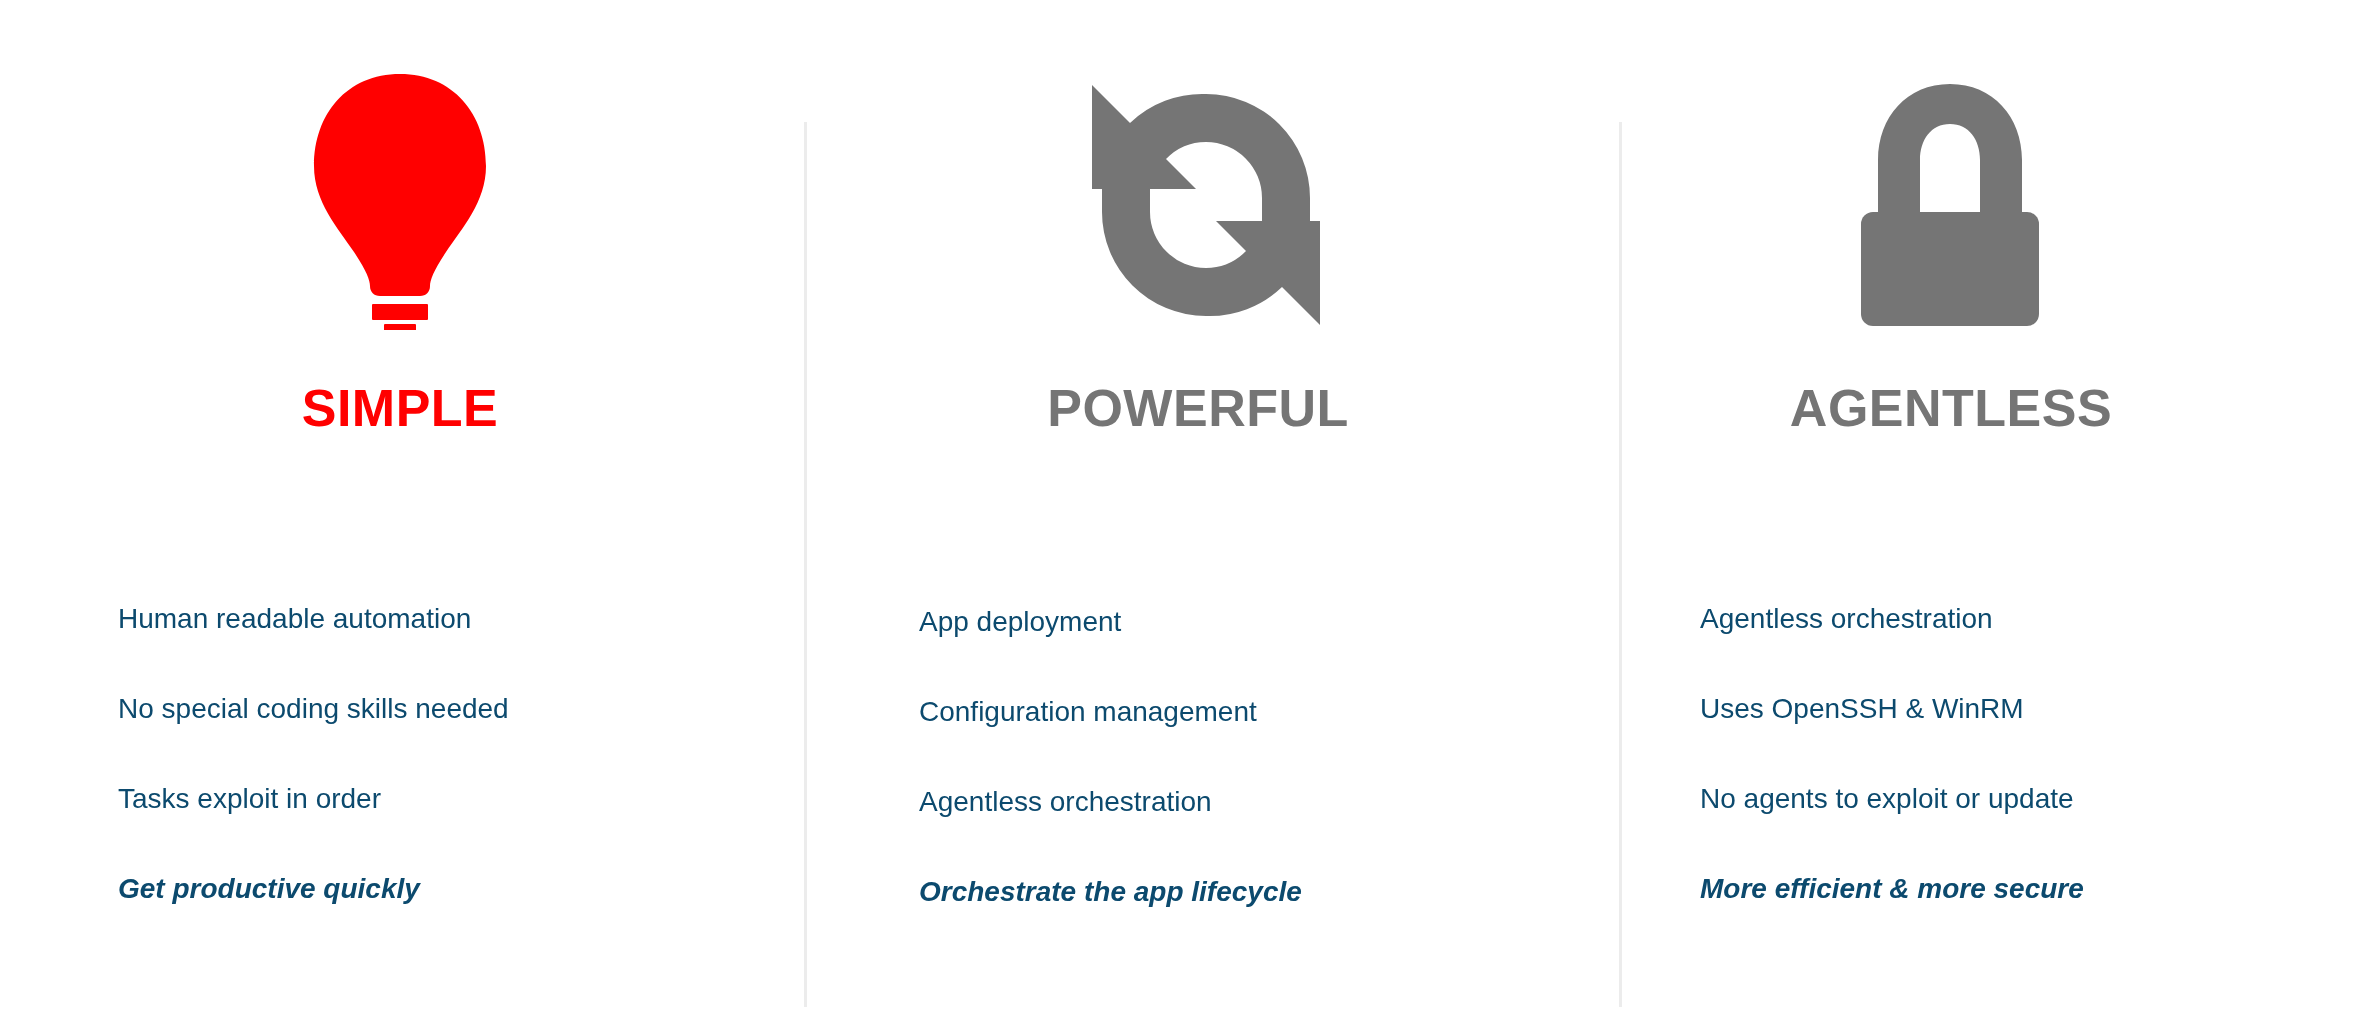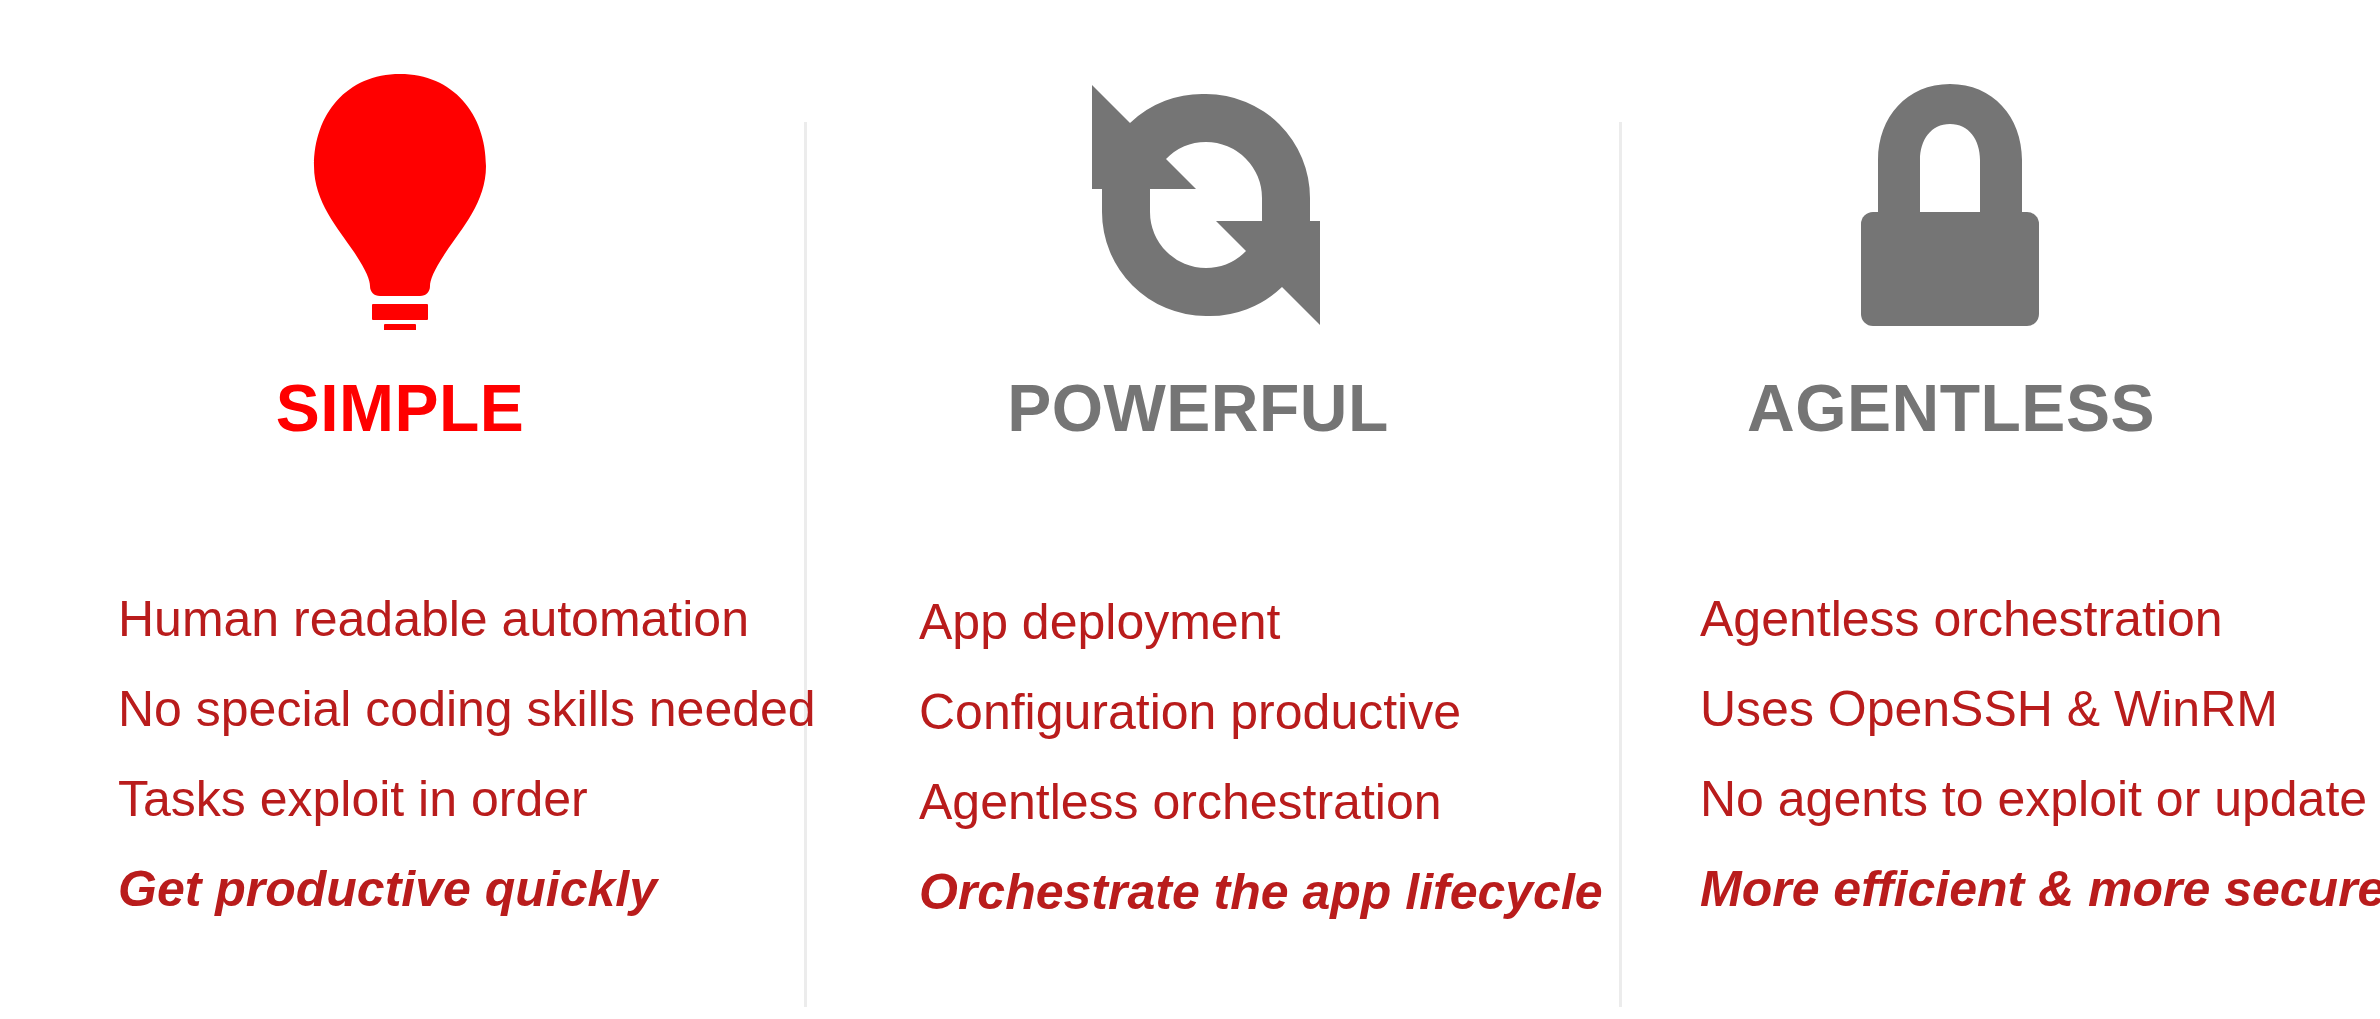--- a/index.html
+++ b/index.html
@@ -62,37 +62,37 @@
   .col-2 .icon-wrap { justify-content: center; padding-right: 14px; }
   .col-3 .icon-wrap { justify-content: center; padding-right: 12px; }
 
   
   .heading {
     position: absolute;
     left: 0;
     width: 100%;
     top: 370px;
     text-align: center;
-    font-size: 66px;
+    font-size: 52px;
     font-weight: bold;
     letter-spacing: 0.5px;
     line-height: 76px;
     white-space: nowrap;
   }
   .col-1 .heading { color: #ff0000; padding-right: 4px; }
   .col-2 .heading { color: #757575; padding-right: 30px; }
   .col-3 .heading { color: #757575; padding-right: 10px; }
 
   
   .bullets {
     position: absolute;
     top: 600px;
-    font-size: 50px;
+    font-size: 28px;
     line-height: 38px;
-    color: #b91c1c;
+    color: #0c4a6e;
     font-weight: normal;
     white-space: nowrap;
   }
   .col-1 .bullets { left: 118px; top: 600px; }
   .col-2 .bullets { left: 112px; top: 603px; }
   .col-3 .bullets { left: 78px;  top: 600px; }
 
   .bullets .line {
     height: 90px;
     display: block;
@@ -171,21 +171,21 @@
                  L 234 245
                  L 196 207
                  A 104 104 0 0 1 120 236 Z" fill="#757575"></path>
       </svg>
     </div>
 
     <div class="heading">POWERFUL</div>
 
     <div class="bullets">
       <span class="line">App deployment</span>
-      <span class="line">Configuration productive</span>
+      <span class="line">Configuration management</span>
       <span class="line">Agentless orchestration</span>
       <span class="line bold">Orchestrate the app lifecycle</span>
     </div>
   </div>
 
   <div class="column col-3">
 
     <div class="icon-wrap">
       <svg width="210" height="250" viewBox="0 0 210 250">
 

